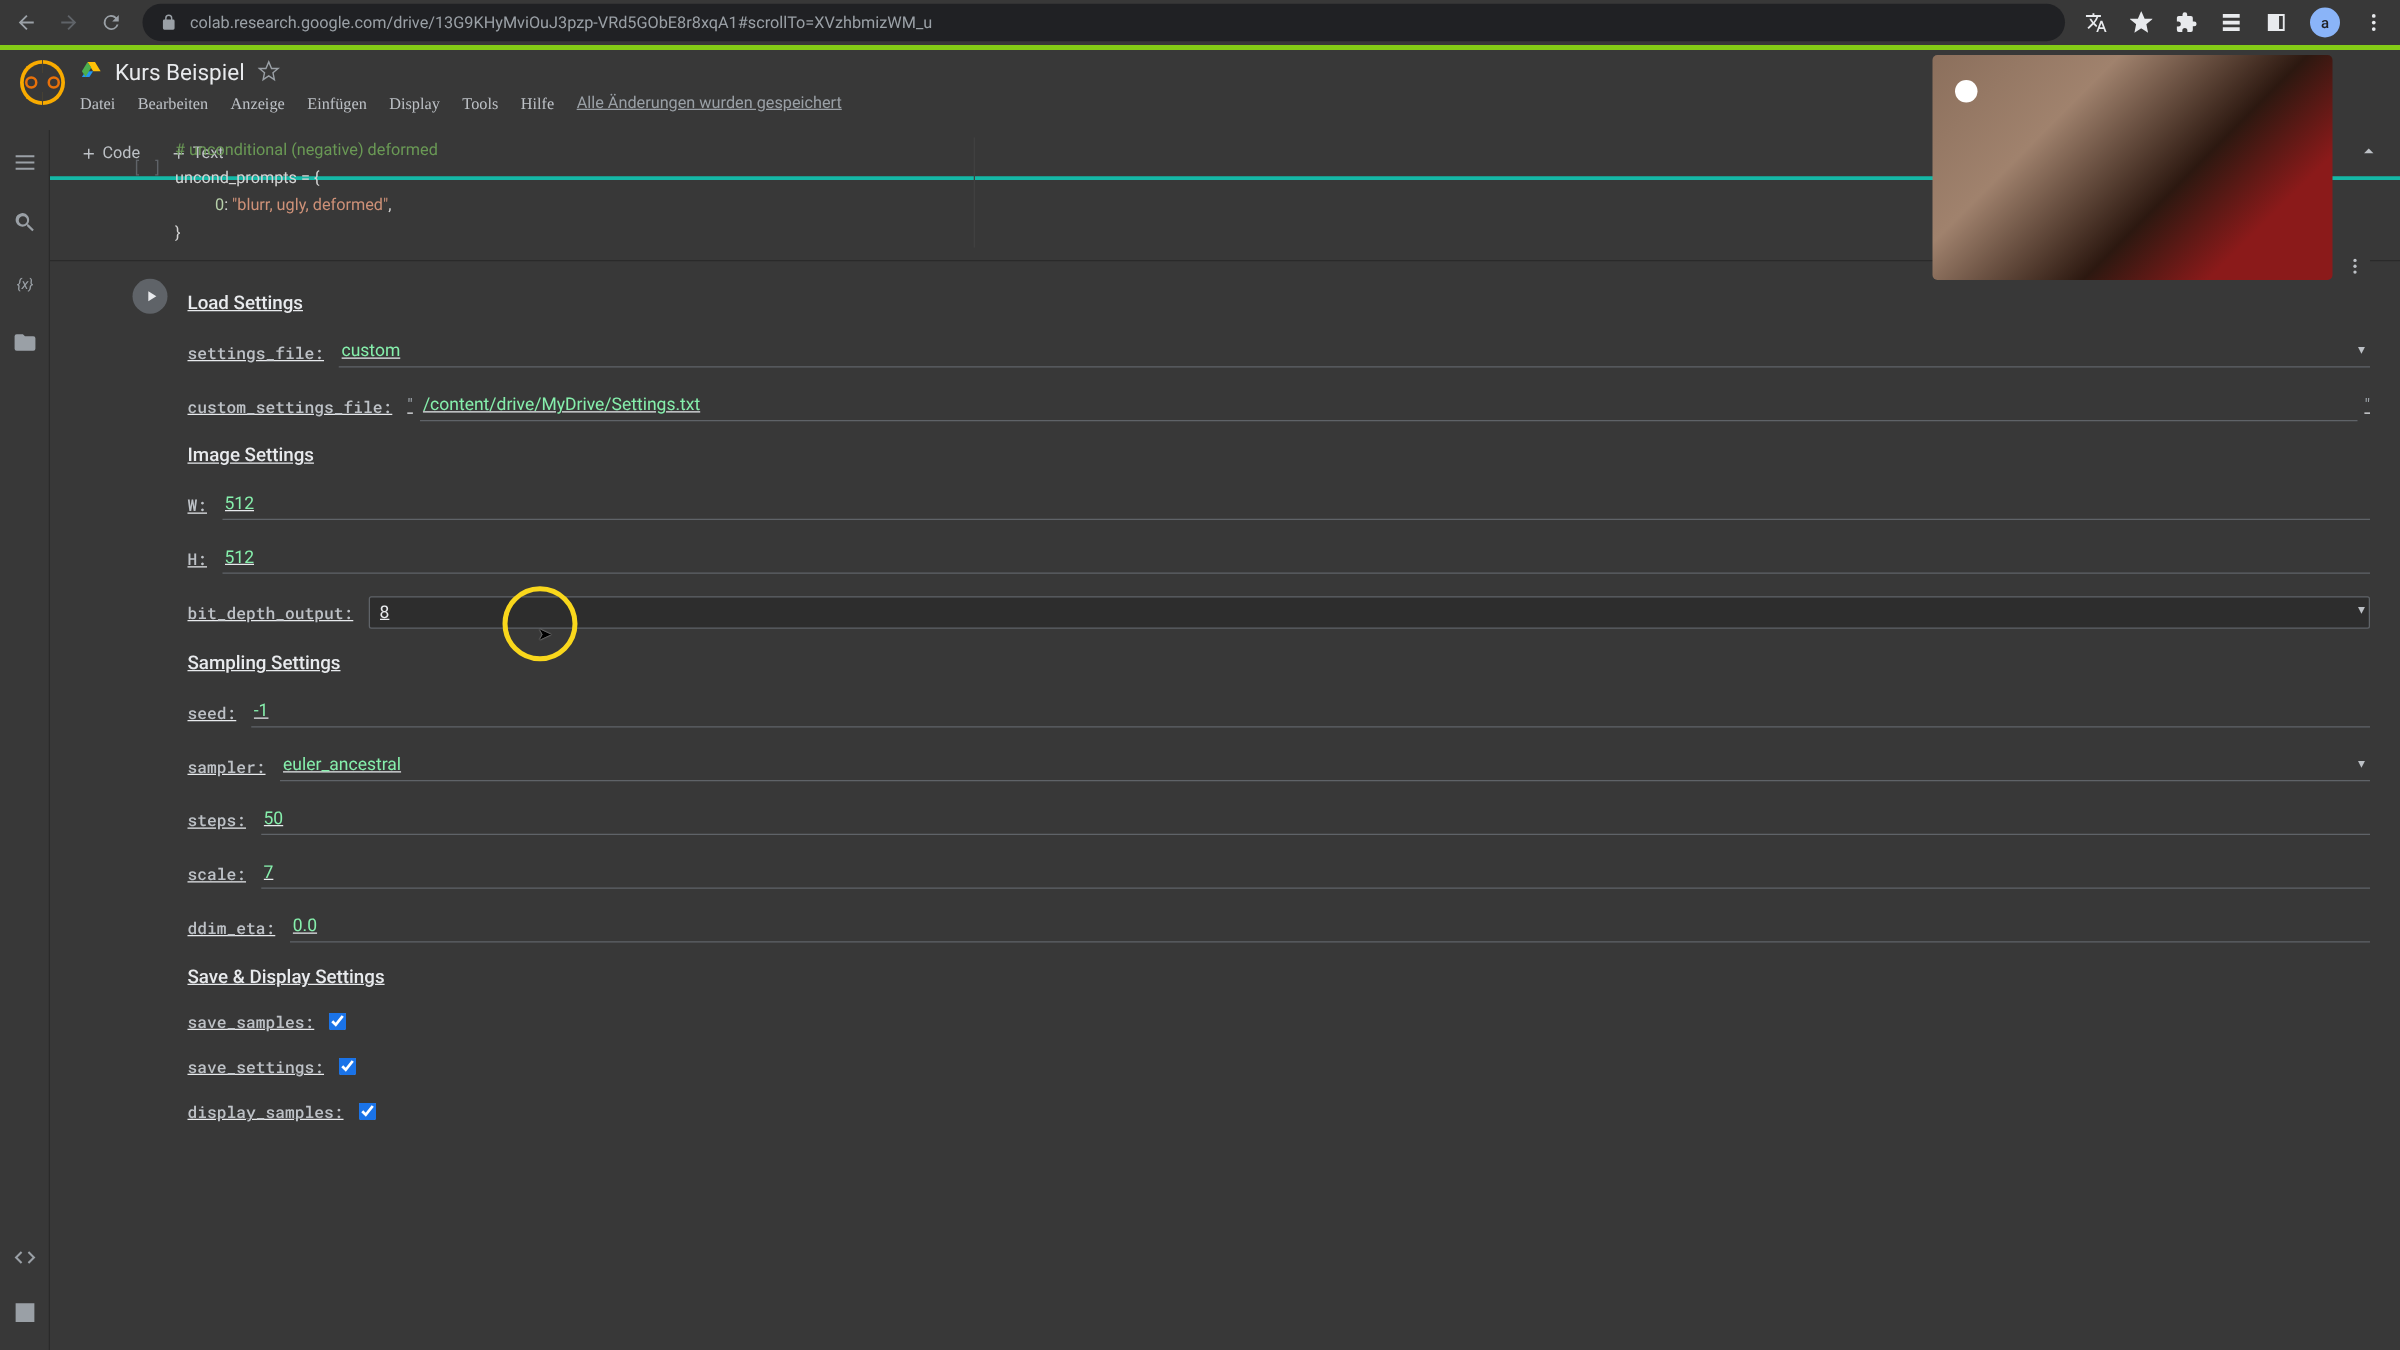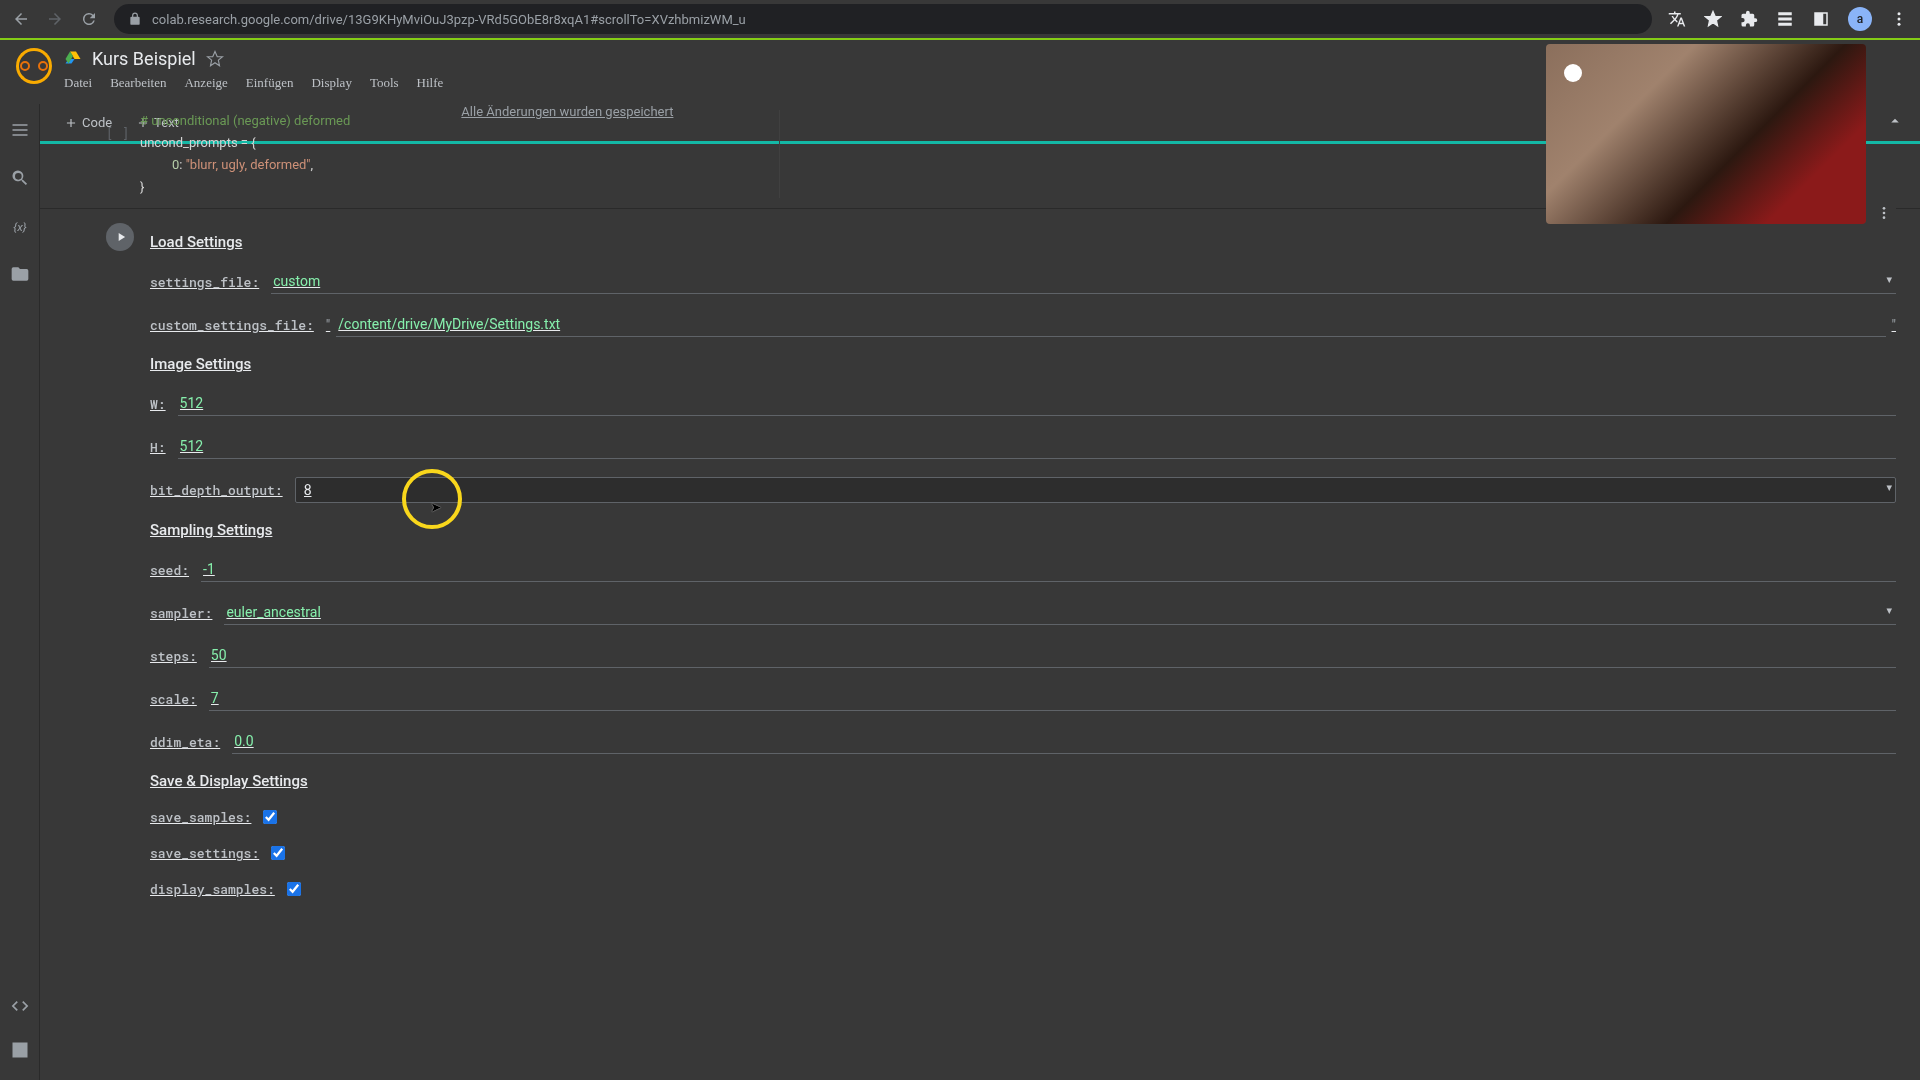--- a/index.html
+++ b/index.html
@@ -1,43 +1,43 @@
 <!DOCTYPE html>
 <html><head>
 <meta charset="utf-8">
 <style>
 * { margin: 0; padding: 0; box-sizing: border-box; font-family: Roboto, Arial, sans-serif; }
 body { background: #383838; color: #e8eaed; overflow: hidden; width: 1920px; height: 1080px; }
 
 
-.browser-bar { height: 40px; background: #383838; display: flex; align-items: center; padding: 0 12px; gap: 16px; border-bottom: 2px solid #84cc16; }
+.browser-bar { height: 40px; background: #383838; display: flex; align-items: center; padding: 0 12px; gap: 16px; border-bottom: 4px solid #84cc16; }
 .nav-btns { display: flex; gap: 16px; align-items: center; }
 .nav-btns svg { width: 18px; height: 18px; fill: #9aa0a6; cursor: pointer; }
 .nav-btns svg.disabled { fill: #5f6368; }
 .url-bar { flex: 1; background: #202124; border-radius: 20px; height: 30px; display: flex; align-items: center; padding: 0 14px; gap: 10px; color: #9aa0a6; font-size: 13px; }
 .url-bar .lock { width: 14px; height: 14px; fill: #9aa0a6; }
 .browser-icons { display: flex; gap: 18px; align-items: center; }
 .browser-icons svg { width: 18px; height: 18px; fill: #e8eaed; cursor: pointer; }
 .avatar-circle { width: 24px; height: 24px; border-radius: 50%; background: #8ab4f8; color: #202124; display: flex; align-items: center; justify-content: center; font-size: 12px; font-weight: 500; }
 
 
 .header { height: 64px; display: flex; align-items: flex-start; padding: 8px 16px 0 16px; gap: 12px; }
 .colab-logo { width: 36px; height: 36px; position: relative; }
 .colab-logo .outer { position: absolute; width: 18px; height: 36px; border: 3px solid #F9AB00; border-radius: 18px 0 0 18px; border-right: none; left: 0; }
 .colab-logo .outer2 { position: absolute; width: 18px; height: 36px; border: 3px solid #F9AB00; border-radius: 0 18px 18px 0; border-left: none; right: 0; }
 .colab-logo .inner { position: absolute; width: 10px; height: 10px; border: 2.5px solid #E8710A; border-radius: 50%; top: 13px; left: 4px; }
 .colab-logo .inner2 { position: absolute; width: 10px; height: 10px; border: 2.5px solid #E8710A; border-radius: 50%; top: 13px; right: 4px; }
 .header-content { flex: 1; }
-.title-row { display: flex; align-items: center; gap: 10px; }
+.title-row { display: flex; align-items: flex-start; gap: 10px; }
 .drive-icon { width: 18px; height: 18px; }
 .doc-title { font-size: 18px; color: #e8eaed; font-weight: 400; }
 .star-icon { width: 18px; height: 18px; fill: none; stroke: #9aa0a6; stroke-width: 1.5; cursor: pointer; }
 .menu-row { display: flex; gap: 18px; margin-top: 6px; font-size: 13px; color: #bdc1c6; }
 .menu-item { cursor: pointer; font-family: Liberation Serif, serif; }
-.save-status { text-decoration: underline; color: #9aa0a6; margin-top: 29px; }
+.save-status { text-decoration: underline; color: #9aa0a6; }
 .webcam { position: absolute; right: 54px; top: 44px; width: 320px; height: 180px; background: linear-gradient(135deg, #8b6f5c 0%, #a0826d 30%, #2c1810 60%, #8b1a1a 80%); border-radius: 4px; z-index: 100; }
 .webcam-badge { position: absolute; top: 20px; left: 18px; width: 18px; height: 18px; border-radius: 50%; background: #fff; }
 
 
 .toolbar { height: 40px; border-bottom: 3px solid #14b8a6; display: flex; align-items: center; padding: 0 16px 0 56px; gap: 8px; position: relative; }
 .tool-btn { display: flex; align-items: center; gap: 4px; padding: 4px 8px; color: #bdc1c6; font-size: 13px; cursor: pointer; border-radius: 4px; }
 .tool-btn svg { width: 14px; height: 14px; fill: #bdc1c6; }
 .collapse-icon { position: absolute; right: 16px; cursor: pointer; }
 .collapse-icon svg { width: 18px; height: 18px; fill: #bdc1c6; }
 

